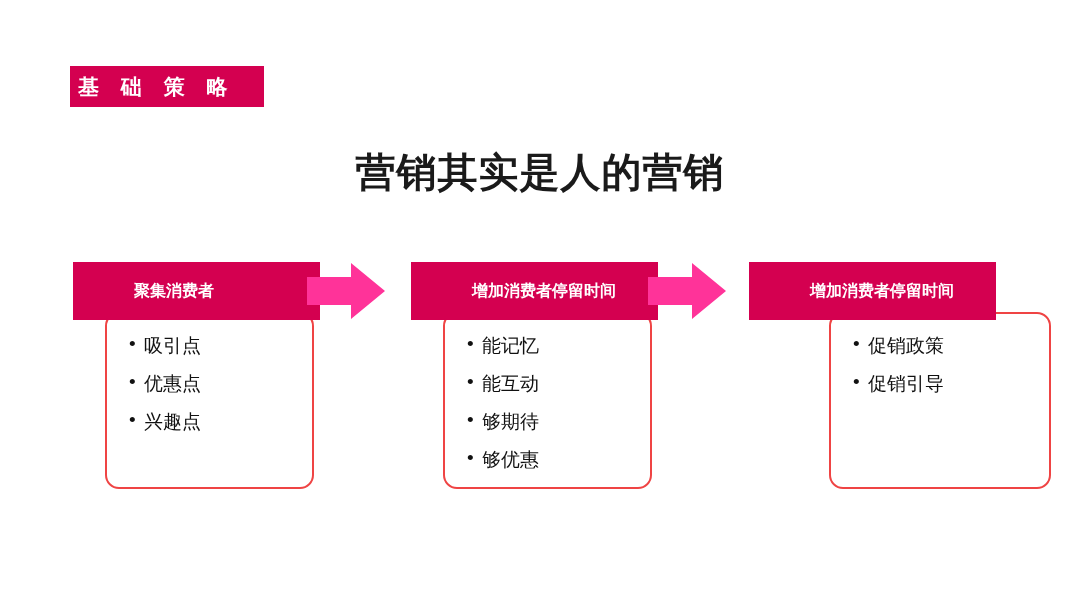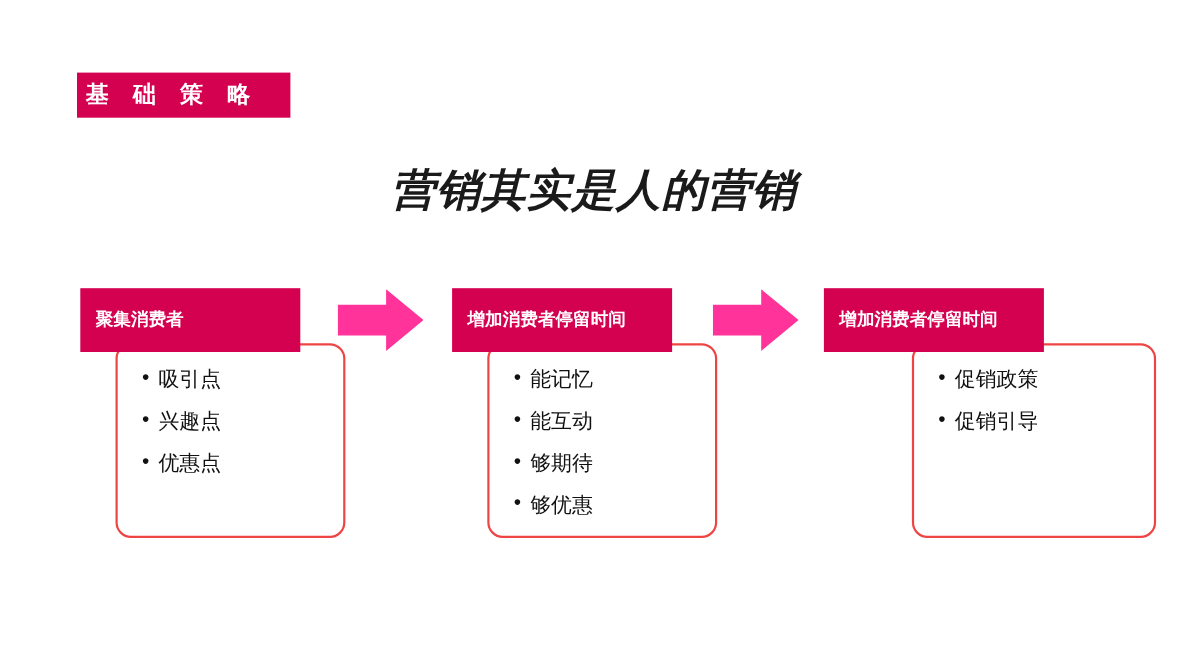--- a/index.html
+++ b/index.html
@@ -39,21 +39,20 @@
   .main-title {
     position: absolute;
     left: 0;
     top: 145px;
     width: 1080px;
     text-align: center;
     color: #1a1a1a;
     font-size: 40px;
     font-weight: bold;
     letter-spacing: 1px;
-    font-style: italic;
   }
 
   
   .columns {
     position: absolute;
     left: 0;
     top: 262px;
     width: 1080px;
     height: 240px;
   }
@@ -70,20 +69,21 @@
   .col-header {
     position: absolute;
     left: 0;
     top: 0;
     width: 200px;
     height: 58px;
     background: #D40050;
     display: flex;
     align-items: center;
     z-index: 3;
+    padding-left: 47px;
   }
   .col-header .hdr-text {
     color: #ffffff;
     font-size: 16px;
     font-weight: bold;
     padding-left: 14px;
     line-height: 1.1;
   }
 
   .col-body {
@@ -142,22 +142,22 @@
 </div>
 
 <div class="main-title">营销其实是人的营销</div>
 
 <div class="columns">
 
   <div class="col col-0">
     <div class="col-body">
       <ul class="bullet-list">
         <li>吸引点</li>
+        <li>优惠点</li>
         <li>兴趣点</li>
-        <li>优惠点</li>
       </ul>
     </div>
     <div class="col-header">
       <span class="hdr-text">聚集消费者</span>
     </div>
   </div>
 
   <div class="col col-1">
     <div class="col-body">
       <ul class="bullet-list">

